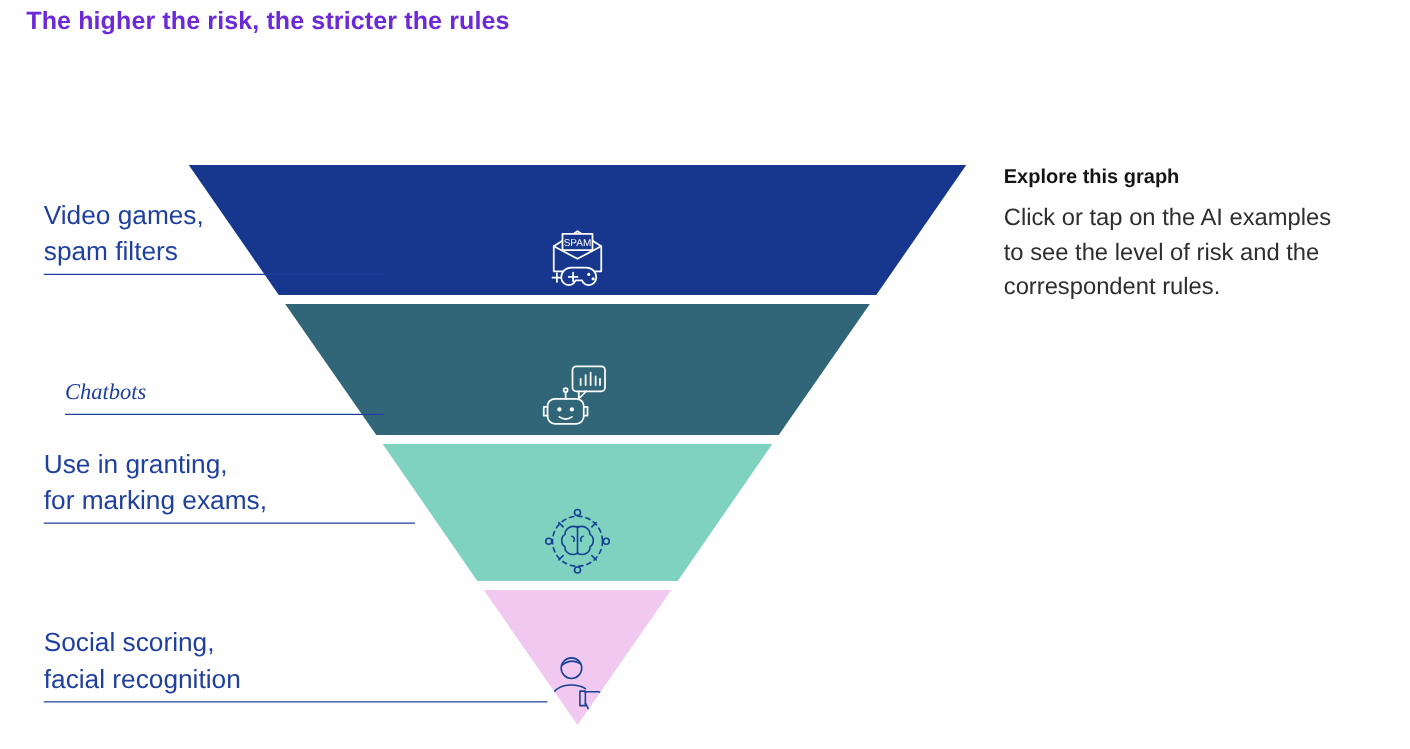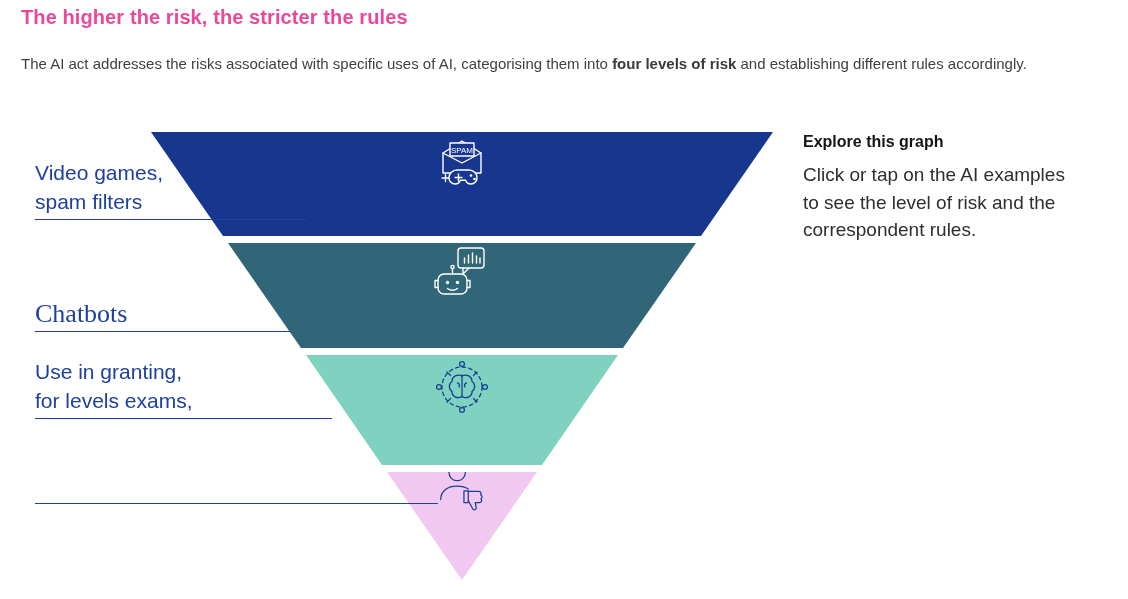--- a/index.html
+++ b/index.html
@@ -2,50 +2,50 @@
 <html><head>
 <meta charset="utf-8">
 <style>
   html,body { margin:0; padding:0; background:#ffffff; }
   .page {
     position:relative; width:1128px; height:599px; background:#ffffff;
     font-family:"Liberation Sans", sans-serif; overflow:hidden;
   }
   .page-title {
     position:absolute; left:21px; top:6px; margin:0;
-    font-size:20px; font-weight:bold; color:#ec4899; letter-spacing:.1px;
+    font-size:20px; font-weight:bold; color:#6d28d9; letter-spacing:.1px;
   }
   .intro {
     position:absolute; left:21px; top:52px; width:1040px; margin:0;
     font-size:15px; line-height:1.55; color:#404040;
   }
   .intro strong { font-weight:bold; color:#3a3a3a; }
 
   
   .pyramid { position:absolute; left:151px; top:132px; width:622px; height:448px; }
   .layer {
     position:absolute; left:0; width:622px;
-    display:flex; align-items:flex-start; justify-content:center; cursor:pointer;
+    display:flex; align-items:flex-end; justify-content:center; cursor:pointer;
   }
   .layer-1 { top:0;     height:104px; background:#17378f; clip-path:polygon(0px 0px, 622px 0px, 550px 104px, 72px 104px); }
   .layer-2 { top:111px; height:105px; background:#306677; clip-path:polygon(77px 0px, 545px 0px, 472px 105px, 150px 105px); }
   .layer-3 { top:223px; height:110px; background:#80d2c0; clip-path:polygon(155px 0px, 467px 0px, 391px 110px, 231px 110px); }
   .layer-4 { top:340px; height:108px; background:#f1c8ef; clip-path:polygon(236px 0px, 386px 0px, 311px 108px); }
   .icon { width:60px; height:60px; display:block; }
   .icon-lg { width:64px; height:64px; }
   .layer-4 .icon { margin-top:-14px; }
 
   
   .label {
     position:absolute; color:#20409f; font-size:21px; line-height:29px;
     border-bottom:1px solid #20409f; padding-bottom:3px; cursor:pointer;
   }
   .label .line { display:block; }
   .label-1 { left:35px; top:158px; width:272px; }
-  .label-2 { left:35px; top:299px; width:255px; font-family:"Liberation Serif", serif; font-size:26px; }
+  .label-2 { left:52px; top:299px; width:255px; font-family:"Liberation Serif", serif; font-size:18px;font-style:italic; }
   .label-3 { left:35px; top:357px; width:297px; }
   .label-4 { left:35px; top:500px; width:403px; }
 
   
   .tooltip {
     position:absolute; left:148px; top:194px; z-index:5;
     background:#e4e4e4; border:1px solid #9b9b9b; color:#3d3d3d;
     font-size:11.5px; line-height:1.2; padding:3px 7px 4px; white-space:nowrap;
     box-shadow:0 1px 2px rgba(0,0,0,.18);
   }
@@ -55,21 +55,20 @@
   .explore-title { margin:0 0 10px 0; font-size:16px; font-weight:bold; color:#141414; }
   .explore-text  { margin:0; font-size:19px; line-height:1.45; color:#2e2e2e; }
 </style>
 </head>
 <body>
 
 <div class="page">
 
   <h1 class="page-title">The higher the risk, the stricter the rules</h1>
 
-  <p class="intro"><span>The AI act addresses the risks associated with specific uses of AI, categorising them into </span><strong>four levels of risk</strong><span> and establishing different rules accordingly.</span></p>
 
   <div class="pyramid">
 
     <div class="layer layer-1">
       <svg class="icon" viewBox="0 0 60 60">
         <g fill="none" stroke="#ffffff" stroke-width="1.4" stroke-linejoin="round" stroke-linecap="round">
           <path d="M11 21 L30 9 L49 21 V41 H11 Z"></path>
           <path d="M11 21 L30 31 L49 21"></path>
           <rect x="18" y="11" width="24" height="13" fill="#17378f"></rect>
           <text x="30" y="20.5" text-anchor="middle" font-size="8" fill="#ffffff" stroke="none">SPAM</text>
@@ -133,24 +132,26 @@
     <span class="line">Video games,</span>
     <span class="line">spam filters</span>
   </div>
 
   <div class="label label-2">
     <span class="line">Chatbots</span>
   </div>
 
   <div class="label label-3">
     <span class="line">Use in granting,</span>
-    <span class="line">for levels exams,</span>
+    <span class="line">for marking exams,</span>
   </div>
 
   <div class="label label-4">
+    <span class="line">Social scoring,</span>
+    <span class="line">facial recognition</span>
   </div>
 
 
   <aside class="explore">
     <h2 class="explore-title">Explore this graph</h2>
     <p class="explore-text">Click or tap on the AI examples to see the level of risk and the correspondent rules.</p>
   </aside>
 
 </div>
 

